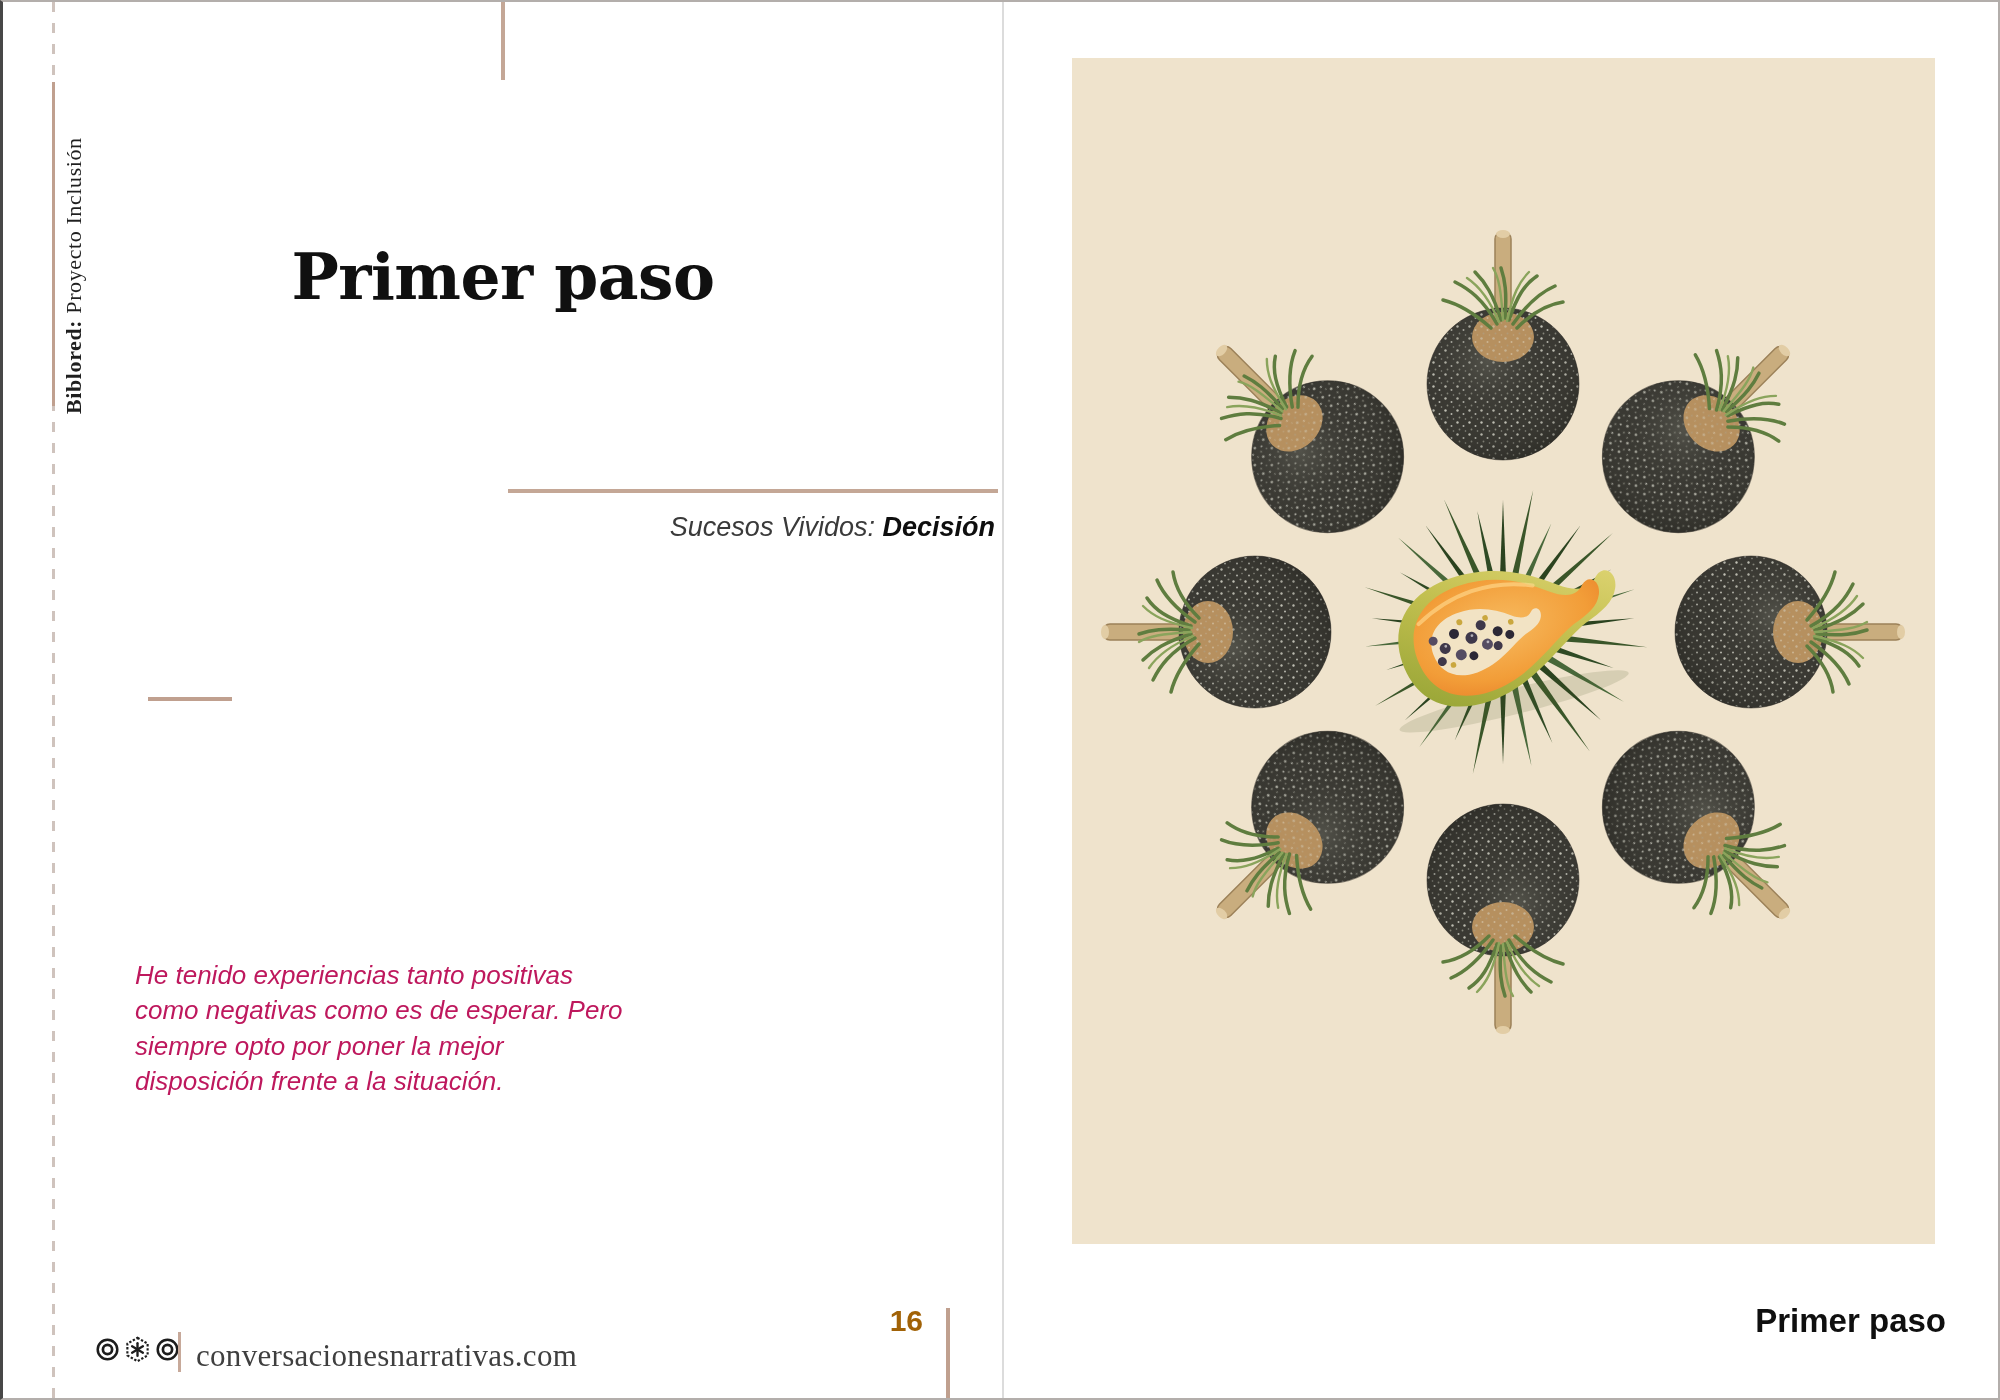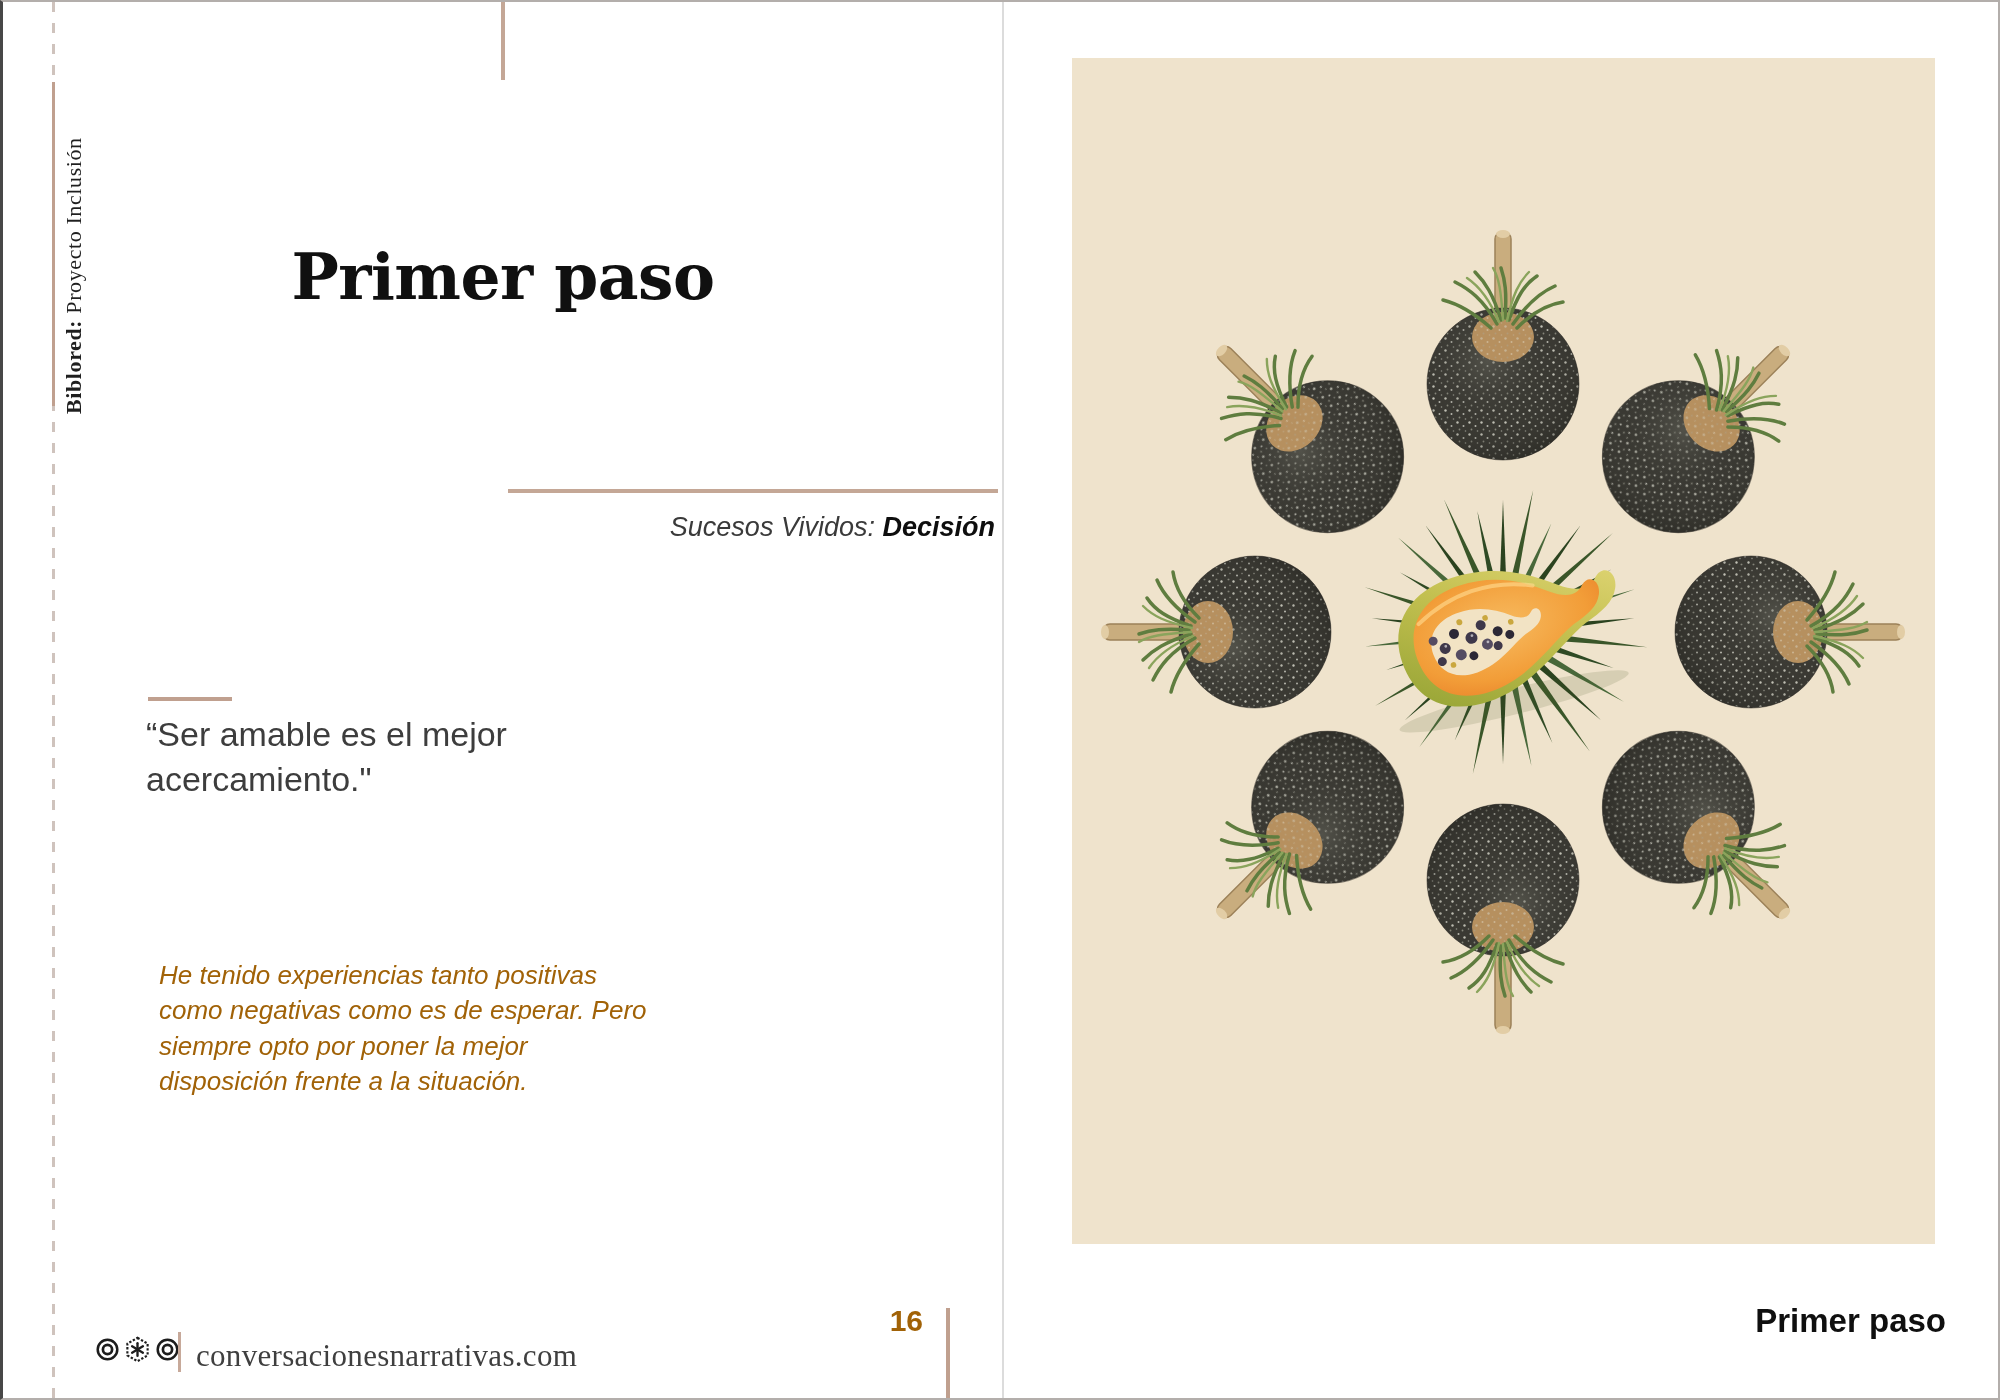--- a/index.html
+++ b/index.html
@@ -26,22 +26,22 @@
   .author{left:245px;top:126px;width:500px;text-align:center;font-size:33px;
     color:#2c2c2c;letter-spacing:.4px;}
   .title{left:245px;top:238px;width:510px;text-align:center;margin:0;
     font-family:"DejaVu Serif","Liberation Serif",serif;font-weight:700;font-size:63px;
     color:#101010;letter-spacing:-.5px;}
   .section-label{left:505px;top:502px;width:487px;text-align:right;font-size:27px;
     font-style:italic;color:#3a3a3a;margin-top:8px;}
   .section-label b{color:#0e0e0e;font-weight:700;}
   .quote{left:143px;top:710px;width:430px;font-size:34px;line-height:1.33;
     color:#3d3d3d;white-space:pre-line;}
-  .body-par{left:156px;top:956px;width:500px;font-size:26px;font-style:italic;
-    line-height:1.36;color:#a16207;white-space:pre-line;}
+  .body-par{left:132px;top:956px;width:500px;font-size:26px;font-style:italic;
+    line-height:1.36;color:#be185d;white-space:pre-line;}
   .page-number{left:820px;top:1302px;width:100px;text-align:right;font-size:30px;
     font-weight:700;color:#a16207;}
   
   .footer-logos{left:92px;top:1334px;display:flex;gap:4px;align-items:center;}
   .footer-logos svg{display:block;}
   .footer-divider{left:175px;top:1330px;width:3px;height:40px;background:#c7a99a;}
   .footer-url{left:193px;top:1336px;font-family:"Liberation Serif",serif;font-size:31px;
     color:#3f3f3f;letter-spacing:.3px;}
   
   .art-panel{left:1069px;top:56px;width:863px;height:1186px;background:#efe3cc;}
@@ -63,22 +63,20 @@
   <div class="abs top-rule"></div>
 
   <h1 class="abs title">Primer paso</h1>
 
   <div class="abs section-rule"></div>
   <div class="abs section-label">
     <span>Sucesos Vividos: </span><b>Decisión</b>
   </div>
 
   <div class="abs quote-rule"></div>
-  <div class="abs quote">“Ser amable es el mejor
-acercamiento."</div>
 
   <div class="abs body-par">He tenido experiencias tanto positivas
 como negativas como es de esperar. Pero
 siempre opto por poner la mejor
 disposición frente a la situación.</div>
 
   <div class="abs footer-logos">
     <svg width="25" height="25" viewBox="0 0 24 24">
       <circle cx="12" cy="12" r="9.4" fill="none" stroke="#1d1d1d" stroke-width="2.4"></circle>
       <circle cx="12" cy="12" r="4.4" fill="none" stroke="#1d1d1d" stroke-width="2.6"></circle>

